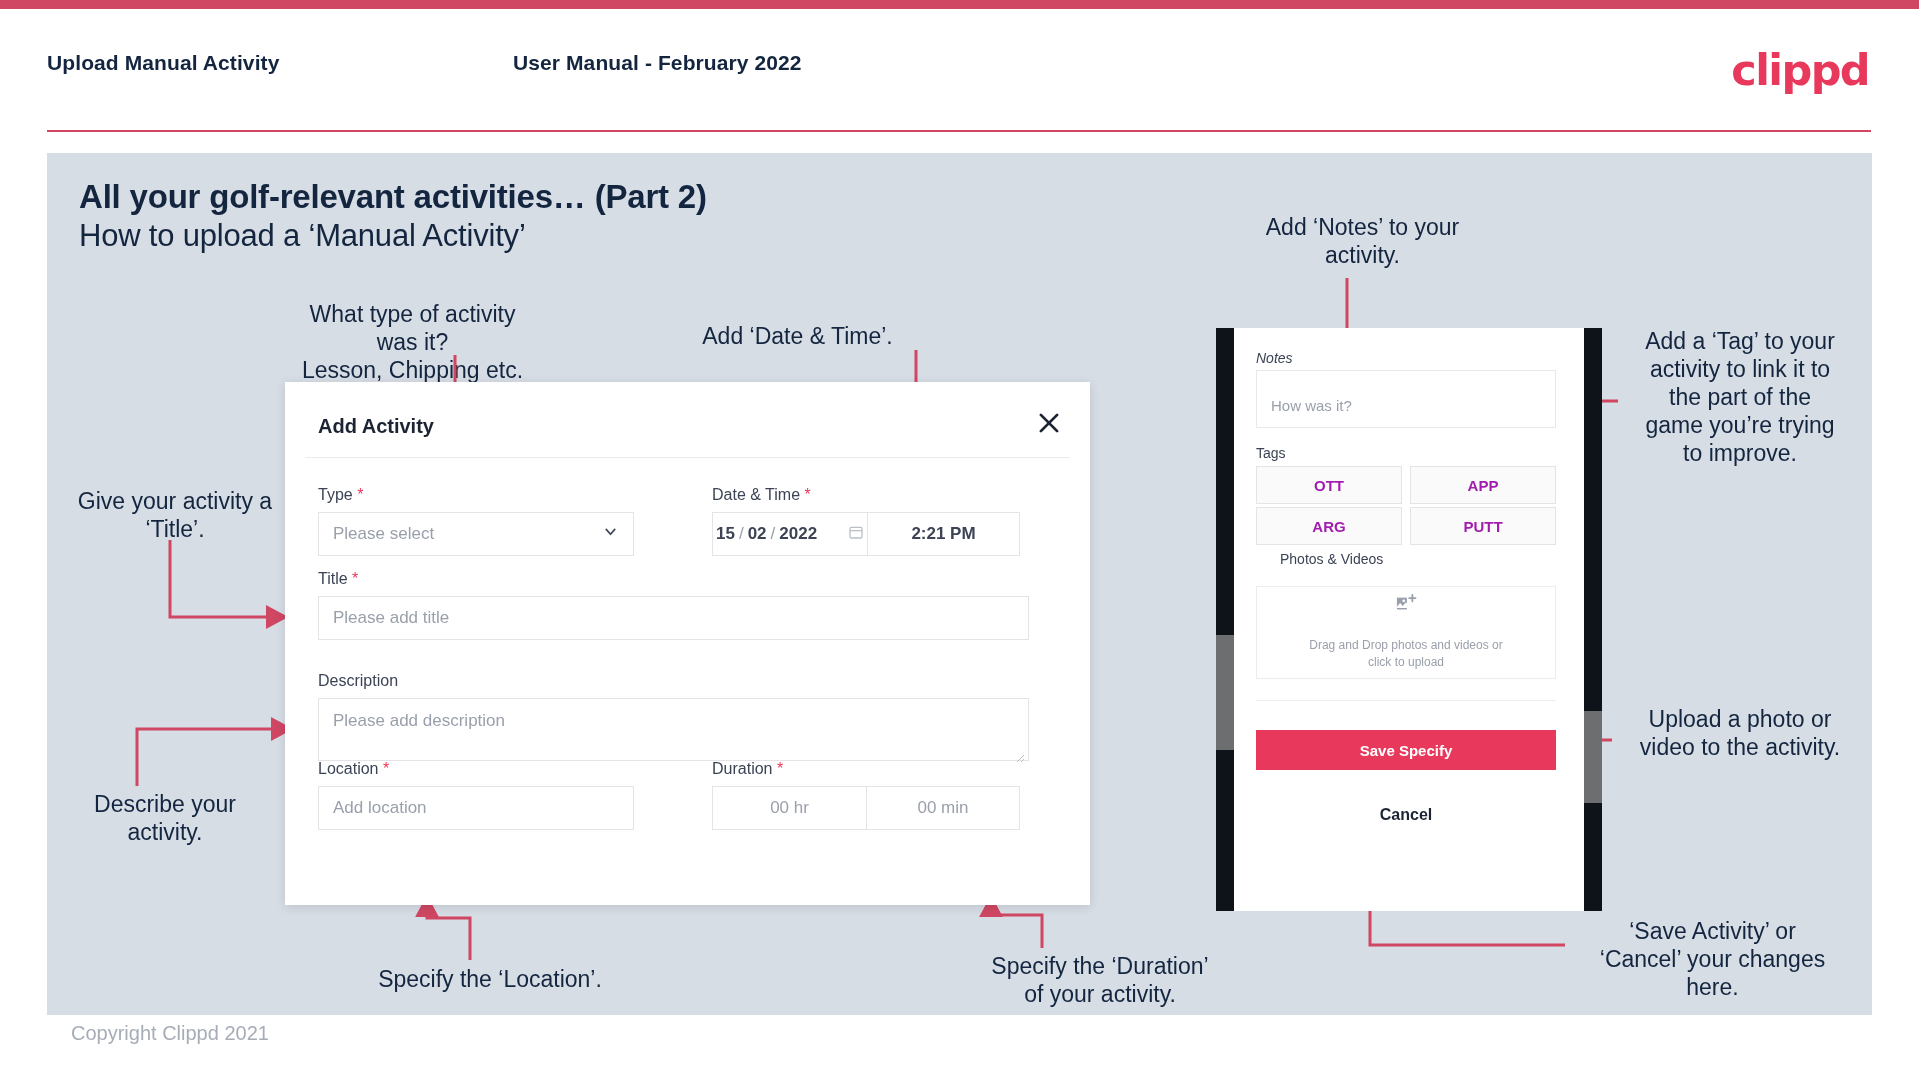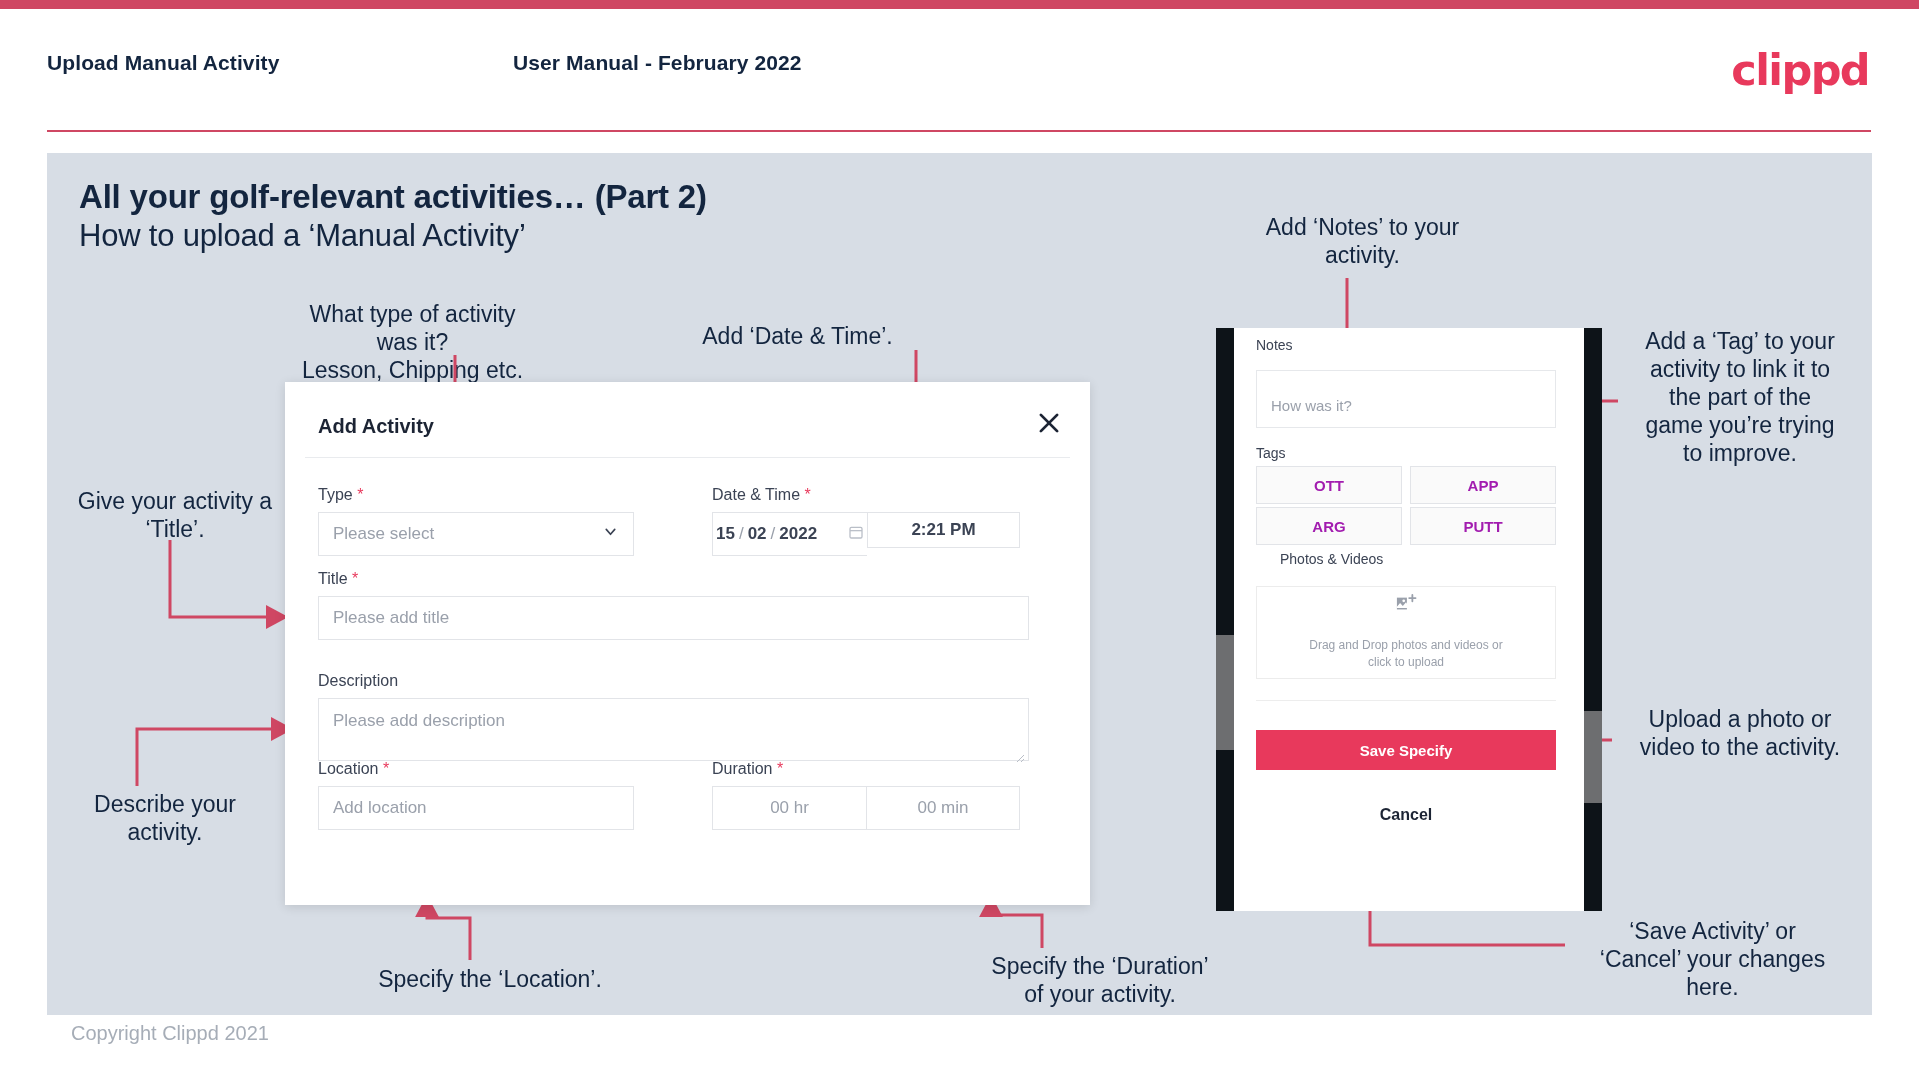--- a/index.html
+++ b/index.html
@@ -40,21 +40,21 @@
     box-sizing:border-box;border:1px solid #e2e4e8;background:#fff;
     height:44px;display:flex;align-items:center;padding:0 14px;
     font-size:17px;color:#9aa0ab;
   }
   .inp.ta{height:63px;align-items:flex-start;padding-top:12px;position:relative;}
   .resize-grip{position:absolute;right:3px;bottom:2px;width:10px;height:10px;}
   .sel-arrow{margin-left:auto;}
   .dt-row{display:flex;}
   .dt-date{box-sizing:border-box;border:1px solid #e2e4e8;border-right:none;height:44px;width:155px;
            display:flex;align-items:center;padding:0 3px;font-size:17px;color:#3b4354;font-weight:700;}
-  .dt-time{box-sizing:border-box;border:1px solid #e2e4e8;height:36px;width:153px;
+  .dt-time{box-sizing:border-box;border:1px solid #e2e4e8;height:44px;width:153px;
            display:flex;align-items:center;justify-content:center;font-size:17px;color:#3b4354;font-weight:700;}
   .slash{color:#9aa0ab;font-weight:400;margin:0 4px;}
   .cal-ic{margin-left:auto;}
   .dur-hr,.dur-min{box-sizing:border-box;border:1px solid #e2e4e8;height:44px;width:154px;
            display:flex;align-items:center;justify-content:center;font-size:17px;color:#9aa0ab;}
   .dur-hr{border-right:none;}
   
   .phone{position:absolute;left:1216px;top:328px;width:386px;height:583px;}
   .bez{position:absolute;top:0;width:18px;height:583px;background:#0d1318;}
   .bez.l{left:0;} .bez.r{right:0;}
@@ -207,21 +207,21 @@
 </div>
 
 <div class="phone">
   <div class="bez l"></div>
   <div class="bez r"></div>
   <div class="bez-btn" style="left:0;top:307px;height:115px;"></div>
   <div class="bez-btn" style="right:0;top:383px;height:92px;"></div>
 
   <div class="screen">
 
-    <div class="p-lbl" style="position:absolute;left:22px;top:9px;">Notes</div>
+    <div class="p-lbl" style="position:absolute;left:22px;top:22px;font-style:italic;">Notes</div>
     <div class="p-inp" style="position:absolute;left:22px;top:42px;width:300px;height:58px;padding:26px 14px;">How was it?</div>
 
     <div class="p-lbl" style="position:absolute;left:22px;top:117px;">Tags</div>
     <div class="tag-btn" style="position:absolute;left:22px;top:138px;width:146px;">OTT</div>
     <div class="tag-btn" style="position:absolute;left:176px;top:138px;width:146px;">APP</div>
     <div class="tag-btn" style="position:absolute;left:22px;top:179px;width:146px;">ARG</div>
     <div class="tag-btn" style="position:absolute;left:176px;top:179px;width:146px;">PUTT</div>
 
     <div class="p-lbl" style="position:absolute;left:22px;top:223px;margin-left:24px;">Photos &amp; Videos</div>
     <div class="drop" style="position:absolute;left:22px;top:258px;width:300px;">

